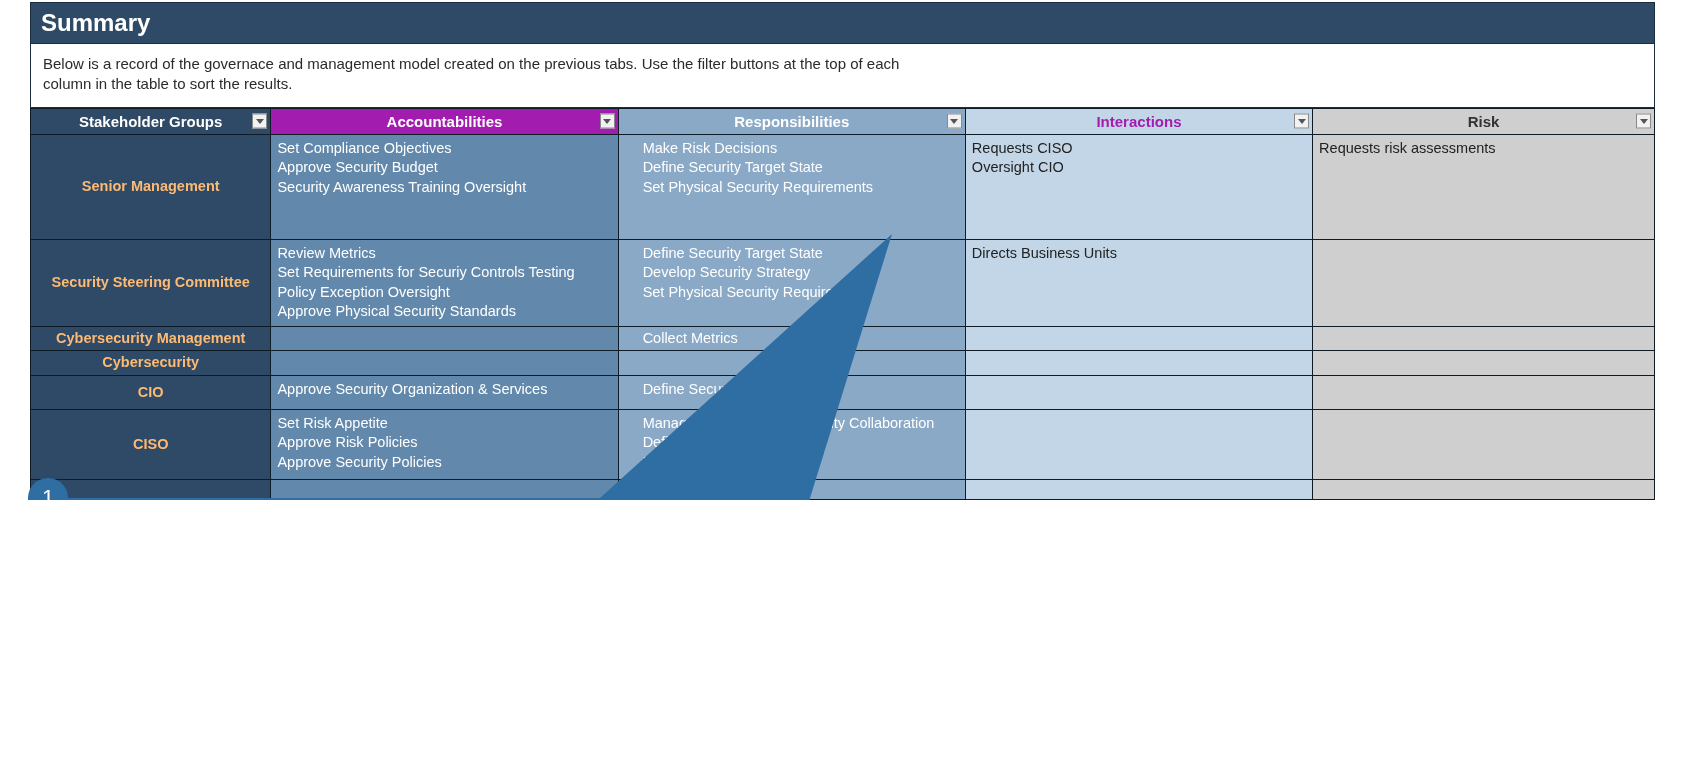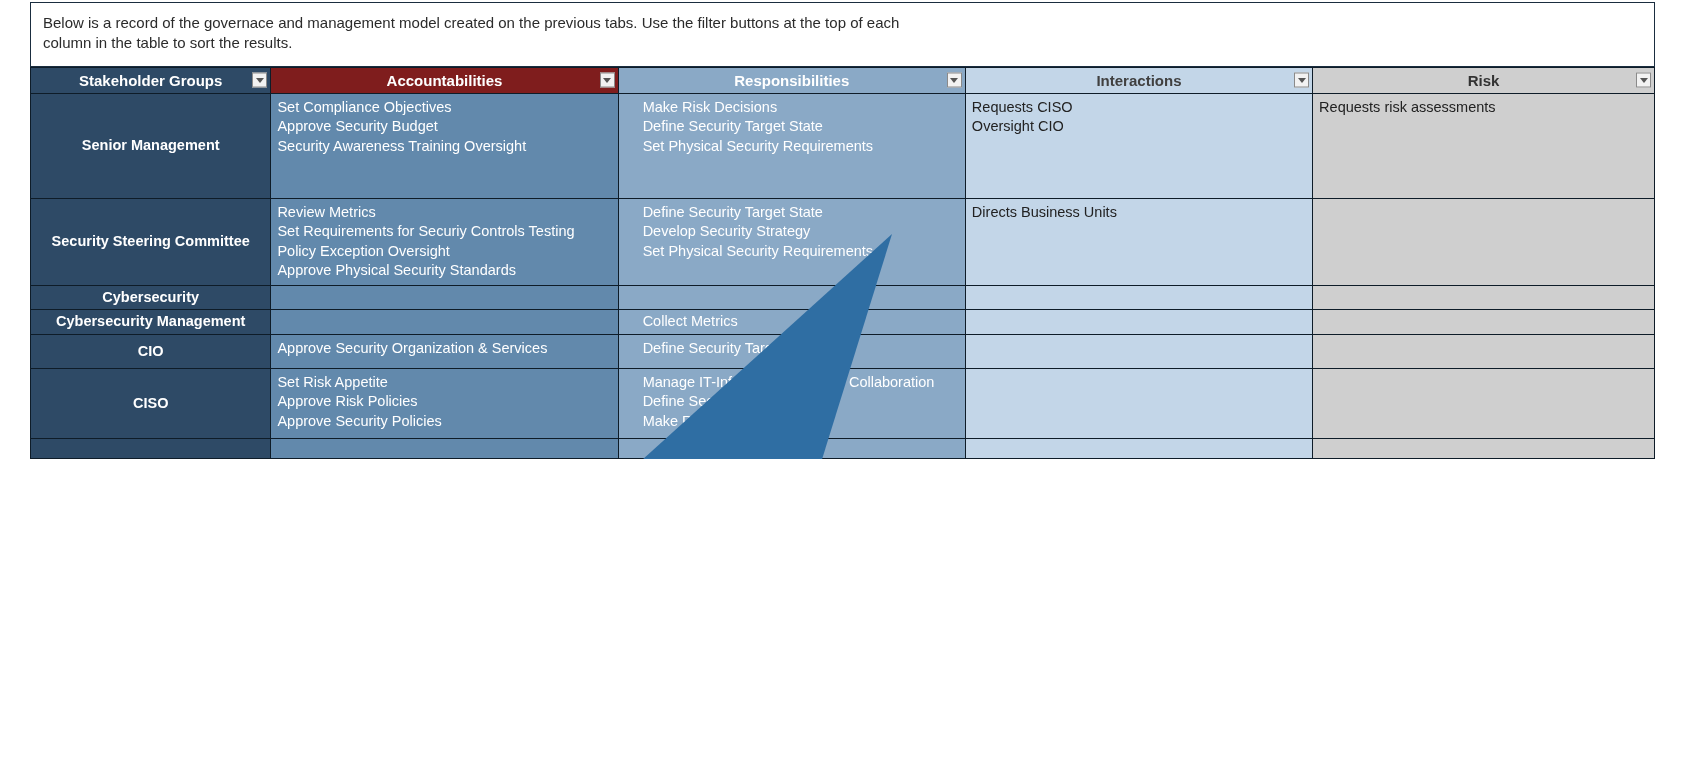--- a/index.html
+++ b/index.html
@@ -47,23 +47,23 @@
     position: relative;
     color: #fff;
     font-weight: bold;
     font-size: 15px;
     text-align: center;
     padding: 4px 4px 4px 4px;
     height: 26px;
     border: 1px solid #0e1c28;
   }
   th.h1 { background: #2e4a66; }
-  th.h2 { background: #7f1d1d; }
+  th.h2 { background: #a21caf; }
   th.h3 { background: #8aa9c6; }
-  th.h4 { background: #c3d6e8; color:#404040; }
+  th.h4 { background: #c3d6e8; color:#a21caf; }
   th.h5 { background: #cfcfcf; color:#333; }
 
   .filter-btn {
     position: absolute;
     right: 3px;
     top: 50%;
     transform: translateY(-50%);
     width: 15px;
     height: 15px;
     background: #f2f2f2;
@@ -78,21 +78,21 @@
   td {
     border: 1px solid #0e1c28;
     vertical-align: top;
     font-size: 14.5px;
     padding: 4px 6px;
     line-height: 1.35;
     margin-left: 35px;
   }
   td.rowhead {
     background: #2e4a66;
-    color: #ffffff;
+    color: #fdba74;
     font-weight: bold;
     text-align: center;
     vertical-align: middle;
   }
   td.acc  { background: #6289ac; color: #fff; }
   td.resp { background: #8aa9c6; color: #fff; padding-left: 24px; }
   td.int  { background: #c3d6e8; color: #222; }
   td.note { background: #cfcfcf; color: #222; }
 
   tr.big td { height: 105px; }
@@ -134,20 +134,21 @@
     align-items: center;
     justify-content: center;
     z-index: 5;
     font-family: "Segoe UI", Arial, sans-serif;
   }
 </style>
 </head>
 <body>
 
 <div class="panel">
+  <div class="title-bar">Summary</div>
   <div class="intro">Below is a record of the governace and management model created on the previous tabs. Use the filter buttons at the top of each column in the table to sort the results.</div>
 </div>
 
 <div class="table-wrap">
   <table>
     <colgroup>
       <col class="c1">
         <col class="c2">
         <col class="c3">
         <col class="c4">
@@ -216,30 +217,30 @@
 Set Requirements for Securiy Controls Testing
 Policy Exception Oversight
 Approve Physical Security Standards</td>
           <td class="resp cell-lines">Define Security Target State
 Develop Security Strategy
 Set Physical Security Requirements</td>
           <td class="int cell-lines">Directs Business Units</td>
           <td class="note cell-lines"></td>
         </tr>
         <tr class="sm">
+          <td class="rowhead">Cybersecurity Management</td>
+          <td class="acc cell-lines"></td>
+          <td class="resp cell-lines">Collect Metrics</td>
+          <td class="int cell-lines"></td>
+          <td class="note cell-lines"></td>
+        </tr>
+        <tr class="sm">
           <td class="rowhead">Cybersecurity</td>
           <td class="acc cell-lines"></td>
           <td class="resp cell-lines"></td>
-          <td class="int cell-lines"></td>
-          <td class="note cell-lines"></td>
-        </tr>
-        <tr class="sm">
-          <td class="rowhead">Cybersecurity Management</td>
-          <td class="acc cell-lines"></td>
-          <td class="resp cell-lines">Collect Metrics</td>
           <td class="int cell-lines"></td>
           <td class="note cell-lines"></td>
         </tr>
         <tr class="mid">
           <td class="rowhead">CIO</td>
           <td class="acc cell-lines">Approve Security Organization &amp; Services</td>
           <td class="resp cell-lines">Define Security Target State</td>
           <td class="int cell-lines"></td>
           <td class="note cell-lines"></td>
         </tr>

